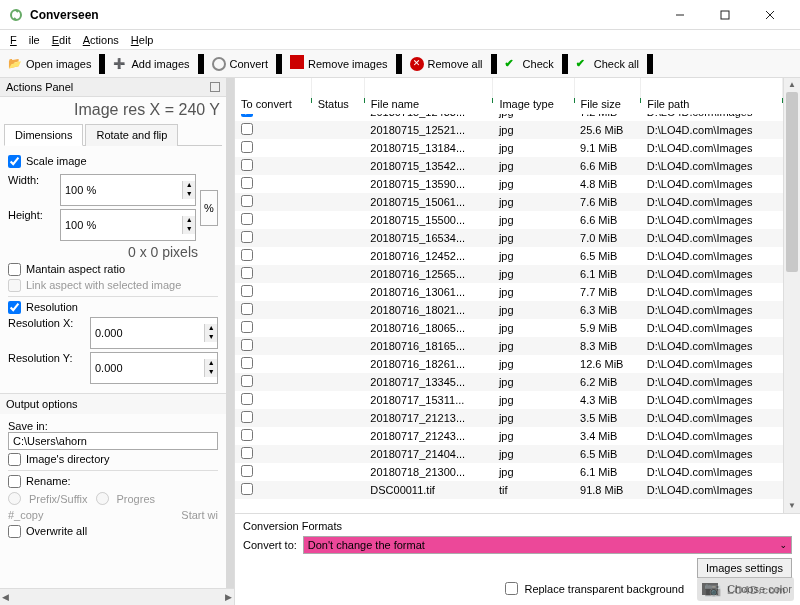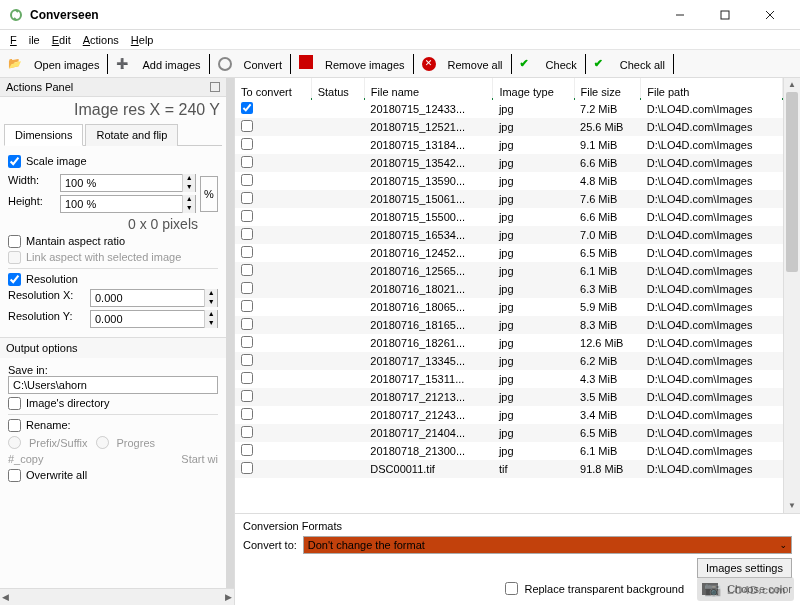--- a/index.html
+++ b/index.html
@@ -12,21 +12,21 @@
 .win-controls { display: flex; }
 .win-controls div { width: 45px; height: 28px; display: flex; align-items: center; justify-content: center; }
 
 
 .menubar { height: 20px; display: flex; align-items: center; padding: 0 4px; border-bottom: 1px solid #e5e5e5; }
 .menubar span { padding: 2px 6px; cursor: default; }
 .menubar span u { text-decoration: underline; }
 
 
 .toolbar { height: 28px; display: flex; align-items: center; border-bottom: 1px solid #ddd; background: #f8f8f8; }
-.toolbar .tbtn { display: flex; align-items: flex-end; padding: 3px 8px; border-right: 1px solid #000000; cursor: default; gap:12px;}
+.toolbar .tbtn { display: flex; align-items: center; padding: 3px 8px; border-right: 6px solid #000000; cursor: default; gap:4px;}
 .toolbar .tbtn .ic { width:14px; height:14px; display:inline-block;}
 .ic-open::before{content:"📂"; font-size:11px;}
 .ic-add::before{content:"➕"; color:#2a2; font-size:10px;}
 .ic-convert{border:2px solid #888;border-radius:50%;width:12px;height:12px;}
 .ic-remove{width:12px;height:2px;background:#c00;display:inline-block;position:relative;top:-2px;}
 .ic-removeall{width:12px;height:12px;border-radius:50%;background:#c00;color:#fff;font-size:9px;line-height:12px;text-align:center;}
 .ic-check{color:#0a0;font-weight:bold;}
 
 
 .main { display: flex; height: calc(100% - 78px); }
@@ -42,51 +42,51 @@
 
 .tabs { display: flex; border-bottom: 1px solid #ccc; margin:0 4px;}
 .tabs .tab { padding: 4px 10px; border: 1px solid #ccc; border-bottom: none; background: #f5f5f5; margin-right: 2px; position:relative; top:1px;}
 .tabs .tab.active { background: #fff; border-bottom:1px solid #fff;}
 
 .panel-body { padding: 6px 8px; }
 .chk { display: flex; gap: 5px; margin: 3px 0; }
 .chk input[type=checkbox]{width:13px;height:13px;}
 .row { display: flex; gap: 4px; margin: 3px 0; }
 .row label { width: 48px; }
-.spinbox { display: flex; align-items: center; border: 1px solid #aaa; background:#fff; height:18px; flex:1;}
+.spinbox { display: flex; align-items: center; border: 1px solid #aaa; background:#fff; height:32px; flex:1;}
 .spinbox input { border: none; width: 100%; padding: 1px 4px; font-size:11px; outline:none;}
 .spinbox .spinners{display:flex;flex-direction:column;width:14px;border-left:1px solid #ccc;}
 .spinbox .spinners div{height:9px;font-size:7px;line-height:7px;text-align:center;background:#f0f0f0;}
 .dim-note{font-size:14px;color:#555;text-align:right;padding-right:20px;}
 .hr{height:1px;background:#ddd;margin:4px 0;}
 .disabled{color:#999;}
 .pct-box{border:1px solid #aaa;width:18px;height:36px;display:flex;align-items:center;justify-content:center;}
 
 .section-label{padding:4px 6px;border-top:1px solid #ddd;background:#f7f7f7;}
 .textfield{border:1px solid #aaa;padding:2px 4px;background:#fff;width:100%;}
 .radio-row{display:flex;gap:8px;align-items:center;margin:4px 0;}
 
 
 .table-wrap{flex:1;overflow:hidden;position:relative;display:flex;}
 .table-inner{flex:1;overflow:auto;}
 table{border-collapse:collapse;width:100%;}
-th{text-align:left;padding:4px 6px;border-right:1px solid #eee;border-bottom:2px solid #15803d;font-weight:normal;background:#fff;position:sticky;top:4px;}
+th{text-align:left;padding:4px 6px;border-right:1px solid #eee;border-bottom:5px solid #15803d;font-weight:normal;background:#fff;position:sticky;top:16px;}
 td{padding:2px 6px;border-bottom:0;white-space:nowrap;}
 tr.alt td{background:#f6f6f6;}
 td.chkcell input{width:12px;height:12px;}
 .vscroll{width:17px;background:#f0f0f0;border-left:1px solid #ddd;position:relative;}
 .vscroll .thumb{position:absolute;left:2px;right:2px;top:14px;height:180px;background:#c8c8c8;border-radius:2px;}
 .vscroll .arrow{position:absolute;left:0;right:0;height:14px;text-align:center;font-size:8px;line-height:14px;color:#666;}
 .vscroll .arrow.up{top:0;}
 .vscroll .arrow.down{bottom:0;}
 
 
 .conv-section{border-top:1px solid #ddd;padding:6px 8px;}
 .conv-row{display:flex;align-items:center;gap:6px;margin:4px 0;}
-.dropdown{flex:1;border:1px solid #aaa;background:#c2410c;padding:2px 4px;display:flex;justify-content:space-between;align-items:center;}
+.dropdown{flex:1;border:1px solid #aaa;background:#ec4899;padding:2px 4px;display:flex;justify-content:space-between;align-items:center;}
 .btn{border:1px solid #aaa;background:#f0f0f0;padding:3px 8px;}
 .color-swatch{width:16px;height:12px;background:#000;display:inline-block;vertical-align:middle;margin-right:3px;}
 
 
 .side-hscroll{height:17px;border-top:1px solid #ddd;background:#f0f0f0;display:flex;align-items:center;justify-content:space-between;padding:0 2px;}
 .side-hscroll span{font-size:9px;color:#666;}
 
 
 .watermark{position:absolute;right:6px;bottom:4px;font-size:14px;color:rgba(0,0,0,0.35);font-weight:bold;letter-spacing:0.5px;background:rgba(200,200,200,0.5);padding:4px 8px;border-radius:3px;}
 .side-vscroll-stub{width:8px;background:#d9d9d9;}
@@ -365,20 +365,28 @@
                 <td>D:\LO4D.com\Images</td>
               </tr>
               <tr class="alt">
                 <td class="chkcell"><input type="checkbox" style=""></td>
                 <td></td>
                 <td>20180716_12565...</td>
                 <td>jpg</td>
                 <td>6.1 MiB</td>
                 <td>D:\LO4D.com\Images</td>
               </tr>
+              <tr>
+                <td class="chkcell"><input type="checkbox" style=""></td>
+                <td></td>
+                <td>20180716_13061...</td>
+                <td>jpg</td>
+                <td>7.7 MiB</td>
+                <td>D:\LO4D.com\Images</td>
+              </tr>
               <tr class="alt">
                 <td class="chkcell"><input type="checkbox" style=""></td>
                 <td></td>
                 <td>20180716_18021...</td>
                 <td>jpg</td>
                 <td>6.3 MiB</td>
                 <td>D:\LO4D.com\Images</td>
               </tr>
               <tr>
                 <td class="chkcell"><input type="checkbox" style=""></td>

